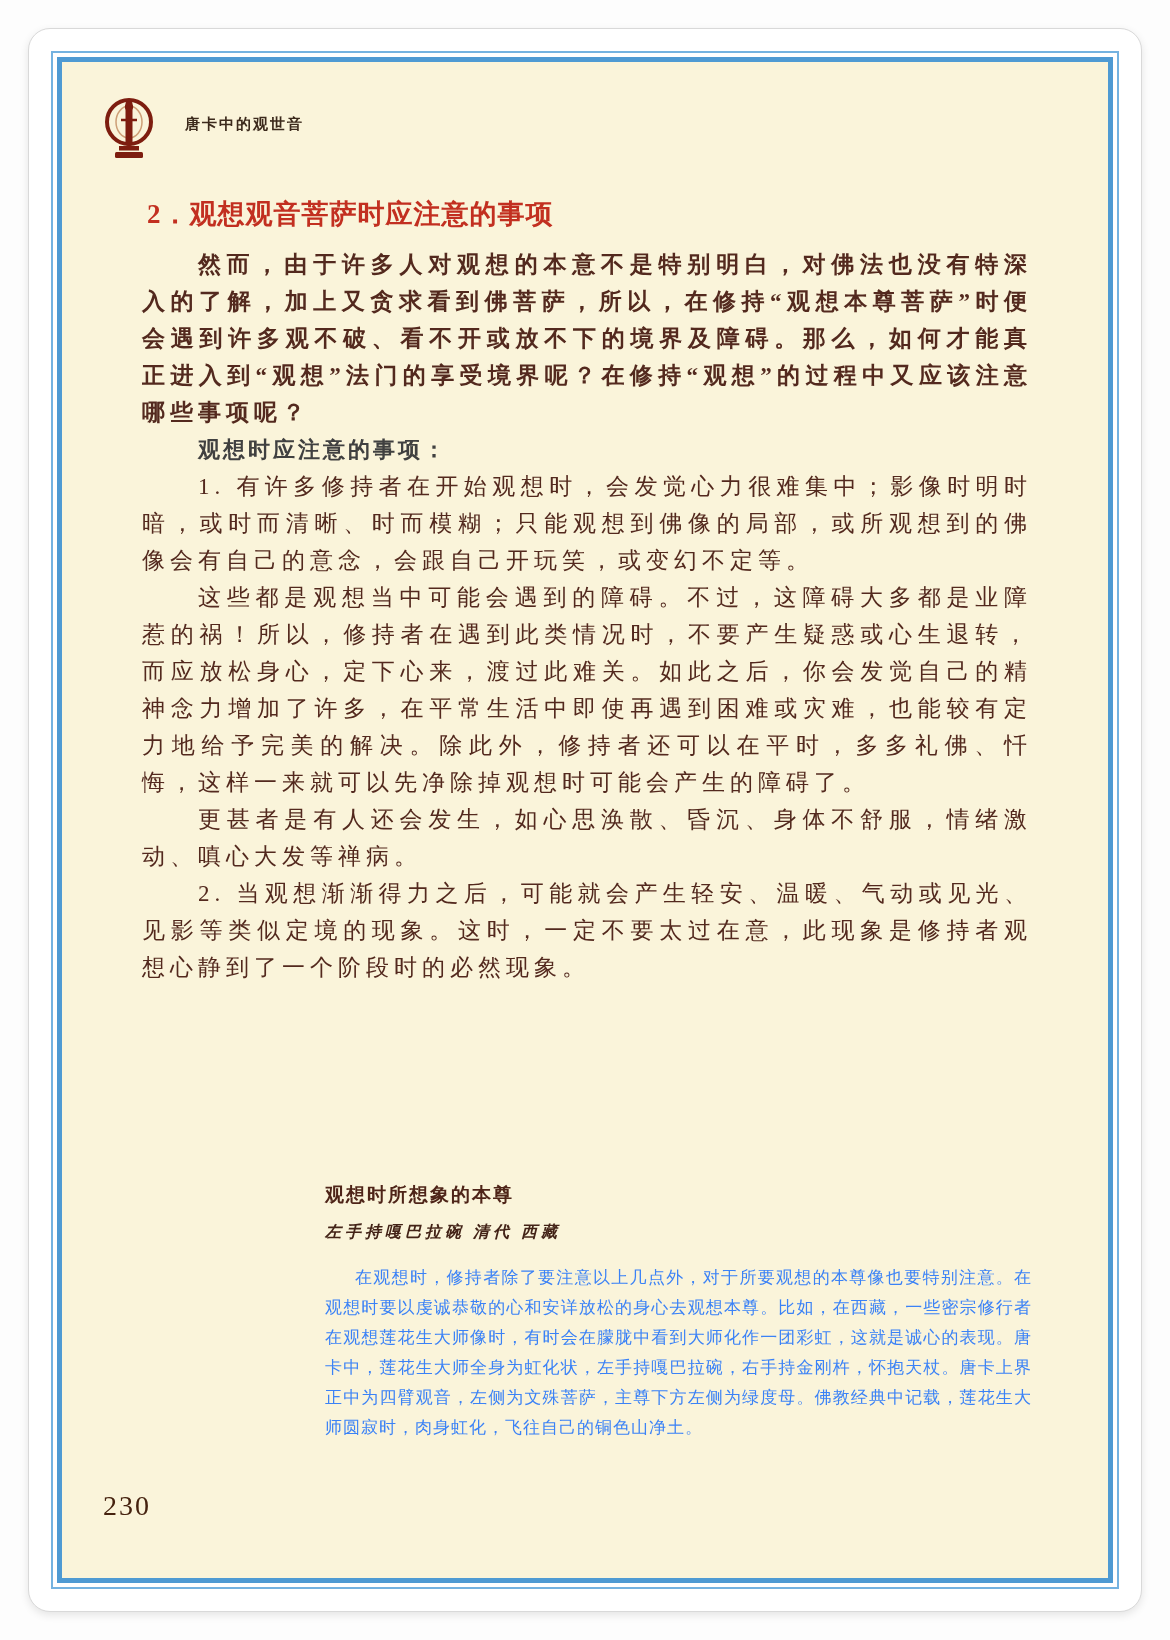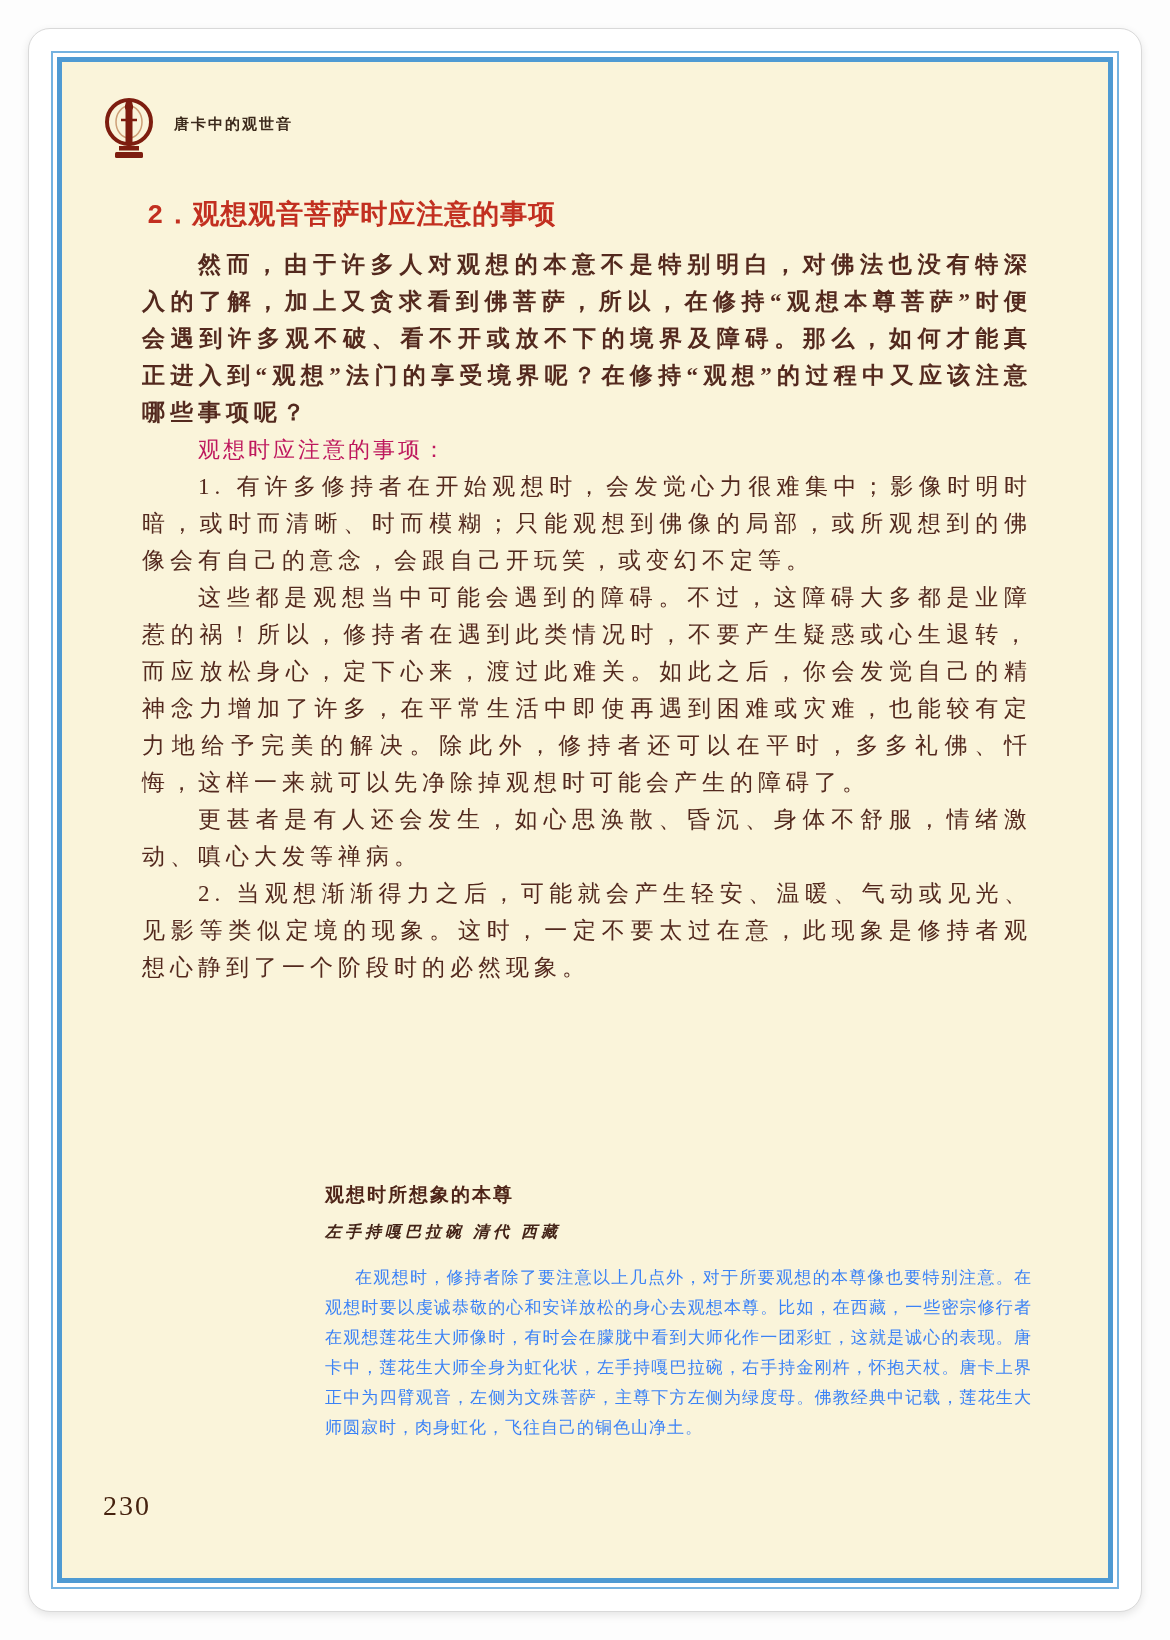--- a/index.html
+++ b/index.html
@@ -21,42 +21,42 @@
   .frame-thick{
     position:absolute;left:4px;top:4px;right:4px;bottom:4px;
     border:5px solid #4e9ad3;
     background:#faf4da;
   }
   .content{position:absolute;left:0;top:0;width:1170px;height:1640px;}
 
   .header-row{position:absolute;left:100px;top:94px;display:flex;align-items:center;}
   .logo{width:58px;height:66px;flex:0 0 auto;}
   .book-title{
-    margin-left:16px;margin-top:-6px;
+    margin-left:27px;margin-top:-6px;
     font-family:Liberation Sans, sans-serif;
     font-weight:bold;font-size:15px;color:#3c2a1c;letter-spacing:2px;
   }
 
   .main-heading{
     position:absolute;left:147px;top:178px;width:900px;
-    font-family:Liberation Mono, monospace;
+    font-family:Liberation Serif, serif;
     font-weight:bold;font-size:27px;color:#c22f20;letter-spacing:1px;
   }
 
   .body-text{
     position:absolute;left:142px;top:234px;width:890px;
     font-size:23px;line-height:37px;letter-spacing:5px;
     color:#53291e;text-align:justify;
   }
   .body-text p{margin:0;text-indent:56px;}
   .body-text p.gap{margin-top:12px;font-weight:bold;}
   .sub-heading{
     margin:16px 0 0 0;
     font-family:"Liberation Sans","DejaVu Sans",sans-serif;
-    font-weight:normal;font-size:22px;color:#be185d;
+    font-weight:bold;font-size:22px;color:#404040;
     letter-spacing:3px;text-indent:0;
   }
 
   .figure-caption{position:absolute;left:325px;top:1182px;width:707px;color:#5a3222;}
   .caption-title{
     font-family:"Liberation Sans","DejaVu Sans",sans-serif;
     font-weight:bold;font-size:19px;color:#4e2418;letter-spacing:2px;margin:0;
   }
   .caption-medium{
     margin:14px 0 0 0;font-size:16px;font-style:italic;

